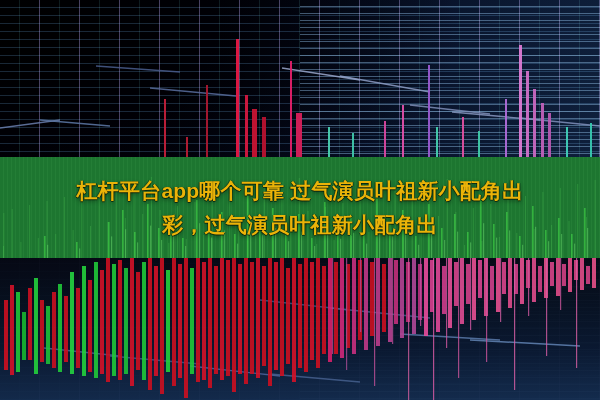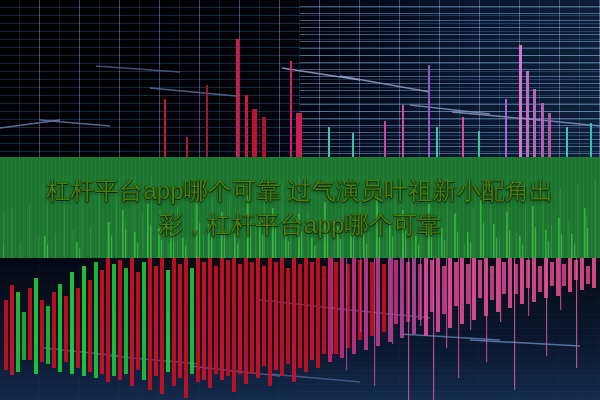--- a/index.html
+++ b/index.html
@@ -121,24 +121,24 @@
     top: 157px;
     width: 600px;
     height: 101px;
     display: flex;
     flex-direction: column;
     align-items: center;
     justify-content: center;
     z-index: 40;
   }
   .title-line {
-    color: #4d7c0f;
+    color: #eab308;
     font-family: "Liberation Sans", sans-serif;
-    font-weight: 400;
-    font-size: 24px;
+    font-weight: 700;
+    font-size: 21px;
     line-height: 34px;
     letter-spacing: 0.2px;
     white-space: nowrap;
     text-shadow:
       0 1px 0 rgba(0,0,0,.55),
       0 2px 4px rgba(0,0,0,.45),
       1px 0 0 rgba(0,0,0,.35),
       -1px 0 0 rgba(0,0,0,.35);
   }
 </style>
@@ -467,16 +467,16 @@
         <rect x="568.5" y="64" width="1" height="37" fill="#62ea62" opacity="0.22"></rect>
         <rect x="577.1999999999999" y="27" width="1" height="74" fill="#62ea62" opacity="0.22"></rect>
         <rect x="585.9" y="60" width="1" height="41" fill="#62ea62" opacity="0.22"></rect>
         <rect x="594.5999999999999" y="23" width="1" height="78" fill="#62ea62" opacity="0.22"></rect>
         <rect x="3.2999999999999545" y="56" width="1" height="45" fill="#62ea62" opacity="0.22"></rect>
       </svg>
   </div>
 
   <div class="title-wrap">
     <div class="title-line">杠杆平台app哪个可靠 过气演员叶祖新小配角出</div>
-    <div class="title-line">彩，杠杆平台app哪个可靠</div>
+    <div class="title-line">彩，过气演员叶祖新小配角出</div>
   </div>
 
 </div>
 
 </body></html>

